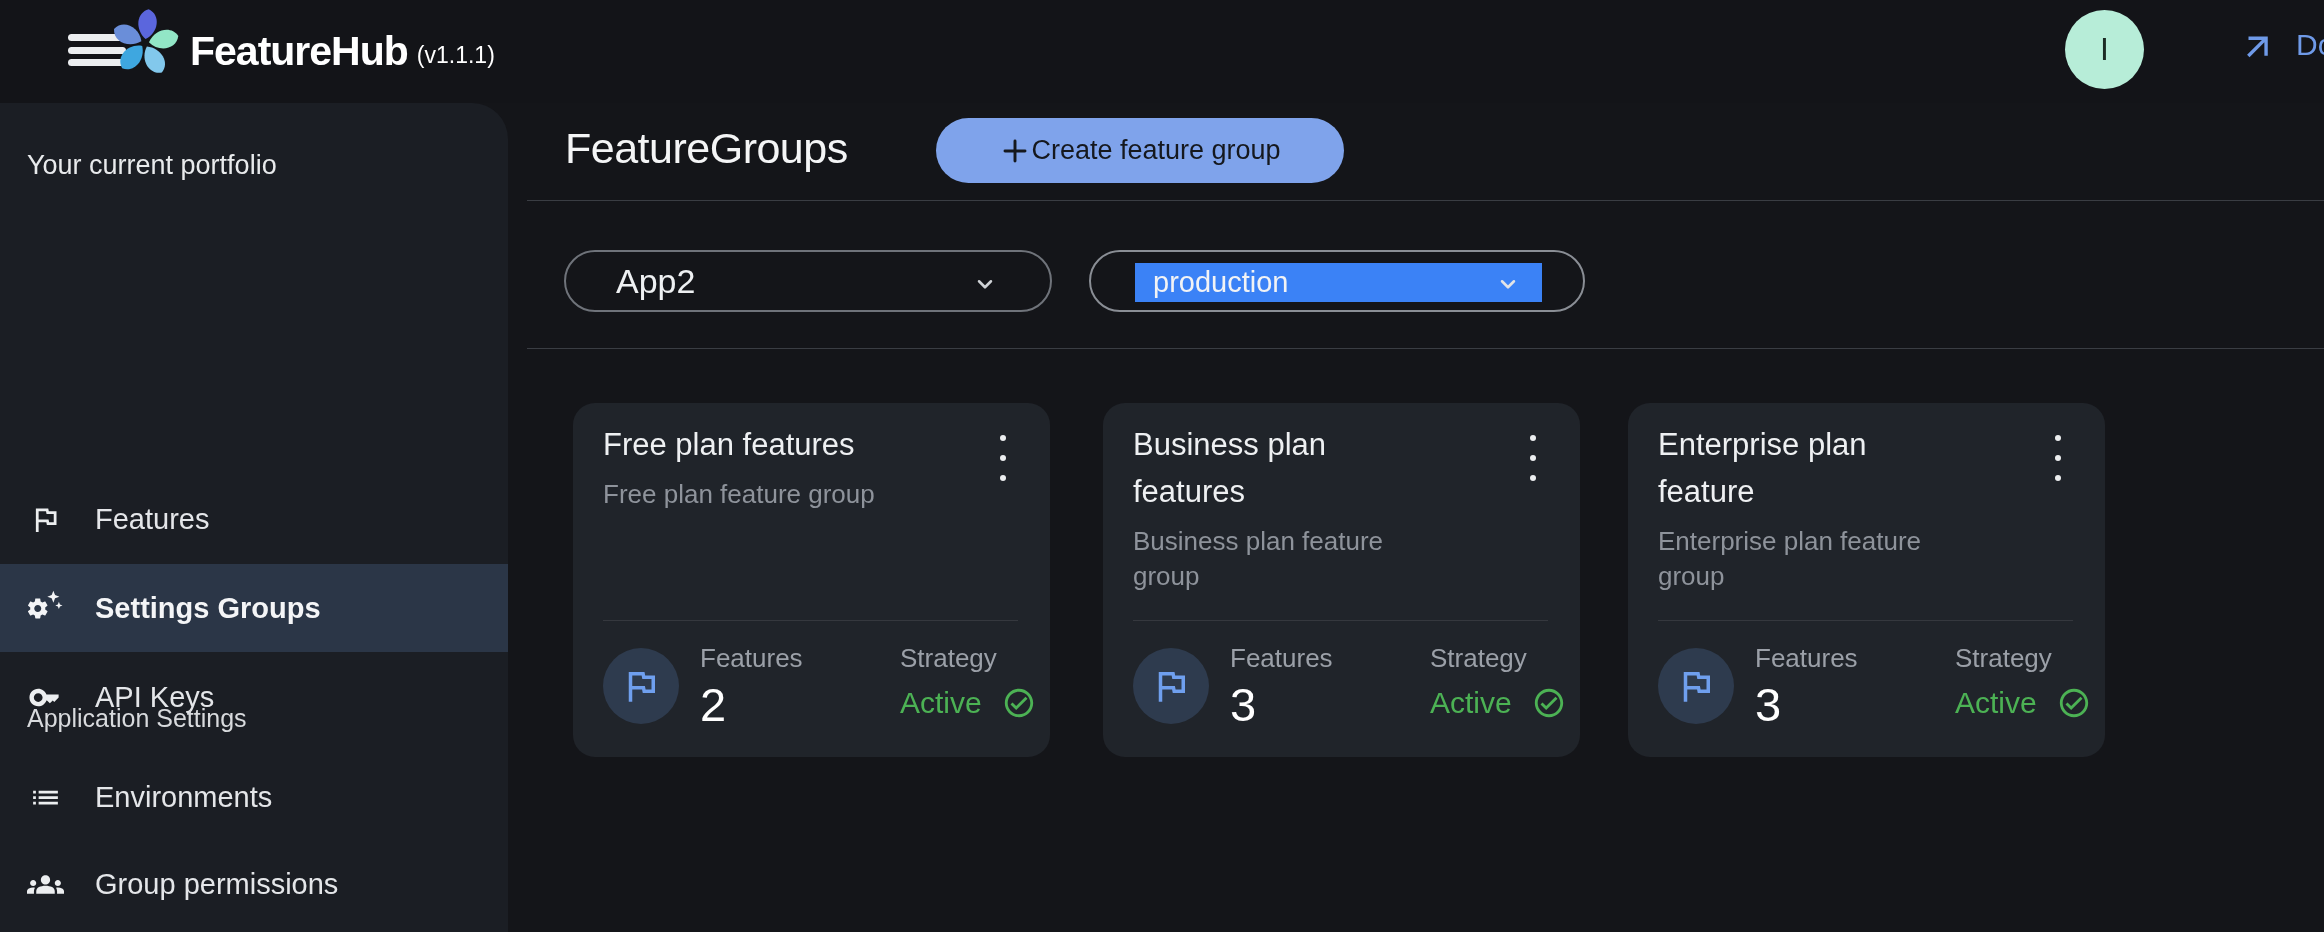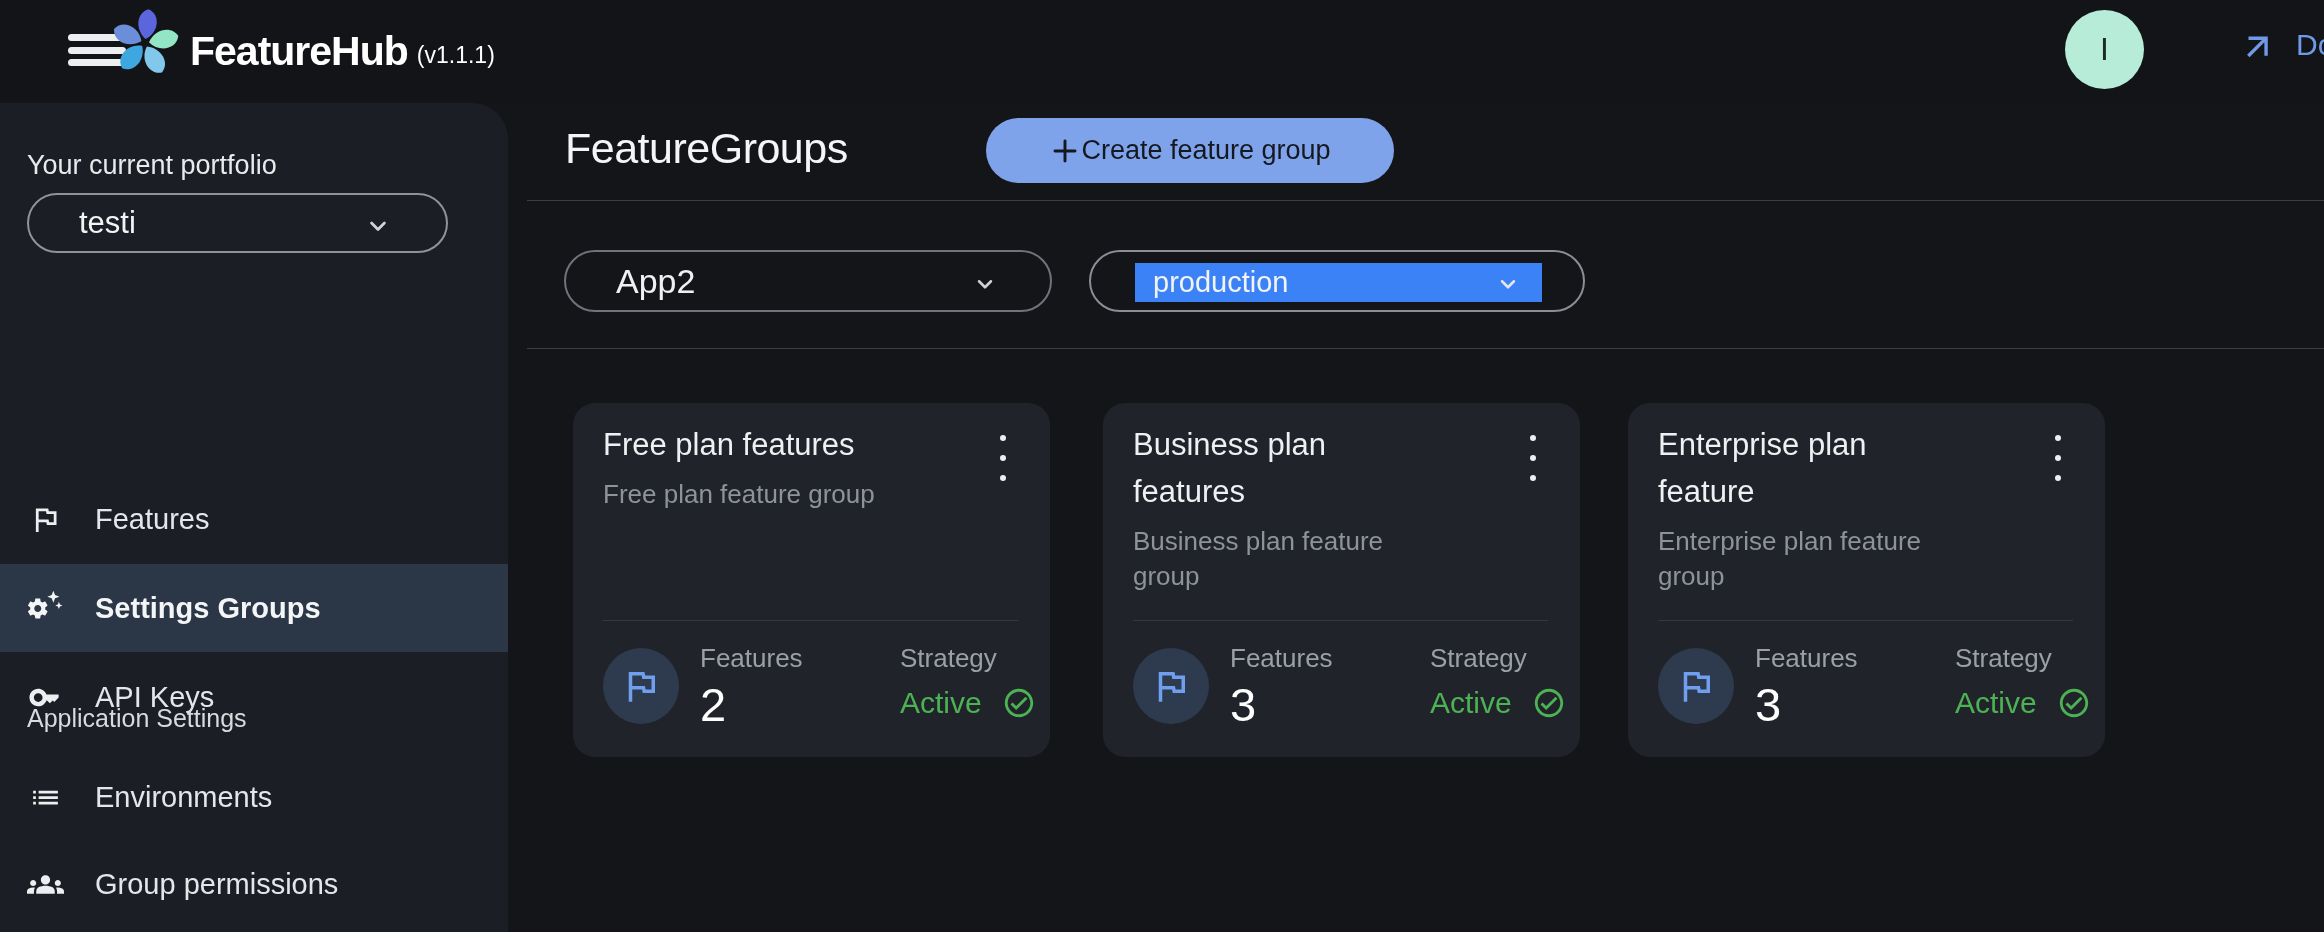--- a/index.html
+++ b/index.html
@@ -36,21 +36,21 @@
               align-items:center; cursor:pointer; }
   .nav-item .ic { width:40px; margin-left:25px; display:flex; justify-content:center; }
   .nav-item .lbl { margin-left:30px; color:#e4e6e9; font-size:29px; }
   .nav-item.active { background:#2b3647; }
   .nav-item.active .lbl { font-weight:700; color:#f4f5f7; }
   .section-header { position:absolute; left:27px; top:601px; color:#d8dadd; font-size:25px; }
 
   
   .page-title { position:absolute; left:565px; top:124px; color:#f4f5f6; font-size:43px;
                 font-weight:500; letter-spacing:-0.5px; }
-  .create-btn { position:absolute; left:986px; top:118px; width:408px; height:65px;
+  .create-btn { position:absolute; left:936px; top:118px; width:408px; height:65px;
                 border:none; border-radius:33px; background:#7fa3eb; color:#15181e;
                 font-size:27px; font-family:inherit; display:flex; align-items:center;
                 justify-content:center; cursor:pointer; }
   .divider { position:absolute; height:1px; background:#3a3d43; }
   .div1 { left:527px; right:0; top:200px; }
   .div2 { left:527px; right:0; top:348px; }
 
   .pill-select { position:absolute; top:250px; height:62px; border-radius:31px;
                  display:flex; align-items:center; cursor:pointer; }
   .app-select { left:564px; width:488px; border:2px solid #6f737a; }
@@ -111,26 +111,20 @@
     <div class="docs">
       <svg width="34" height="34" viewBox="0 0 24 24">
           <path d="M6 6v2.4h9.49L5 18.89 6.71 20.6 17.2 10.11V19.6h2.4V6H6z" fill="#6f9ae8"></path>
         </svg>
       <span>Do</span>
     </div>
   </div>
 
   <div class="sidebar">
     <div class="portfolio-label">Your current portfolio</div>
-    <div class="portfolio-select">
-      <span class="val">testi</span>
-      <svg class="chev" width="28" height="28" viewBox="0 0 24 24">
-          <path d="M6.5 9.5 12 15l5.5-5.5" fill="none" stroke="#cfd2d6" stroke-width="2.4" stroke-linecap="round" stroke-linejoin="round"></path>
-        </svg>
-    </div>
 
 
     <div class="nav-item" style="top:372px">
       <span class="ic">
         <svg width="33" height="33" viewBox="0 0 24 24" fill="#eceef0">
             <path d="M12.36 6l.4 2H18v6h-3.36l-.4-2H7V6h5.36M14 4H5v17h2v-7h5.6l.4 2h7V6h-5.6L14 4z"></path>
           </svg>
       </span>
       <span class="lbl">Features</span>
     </div>

